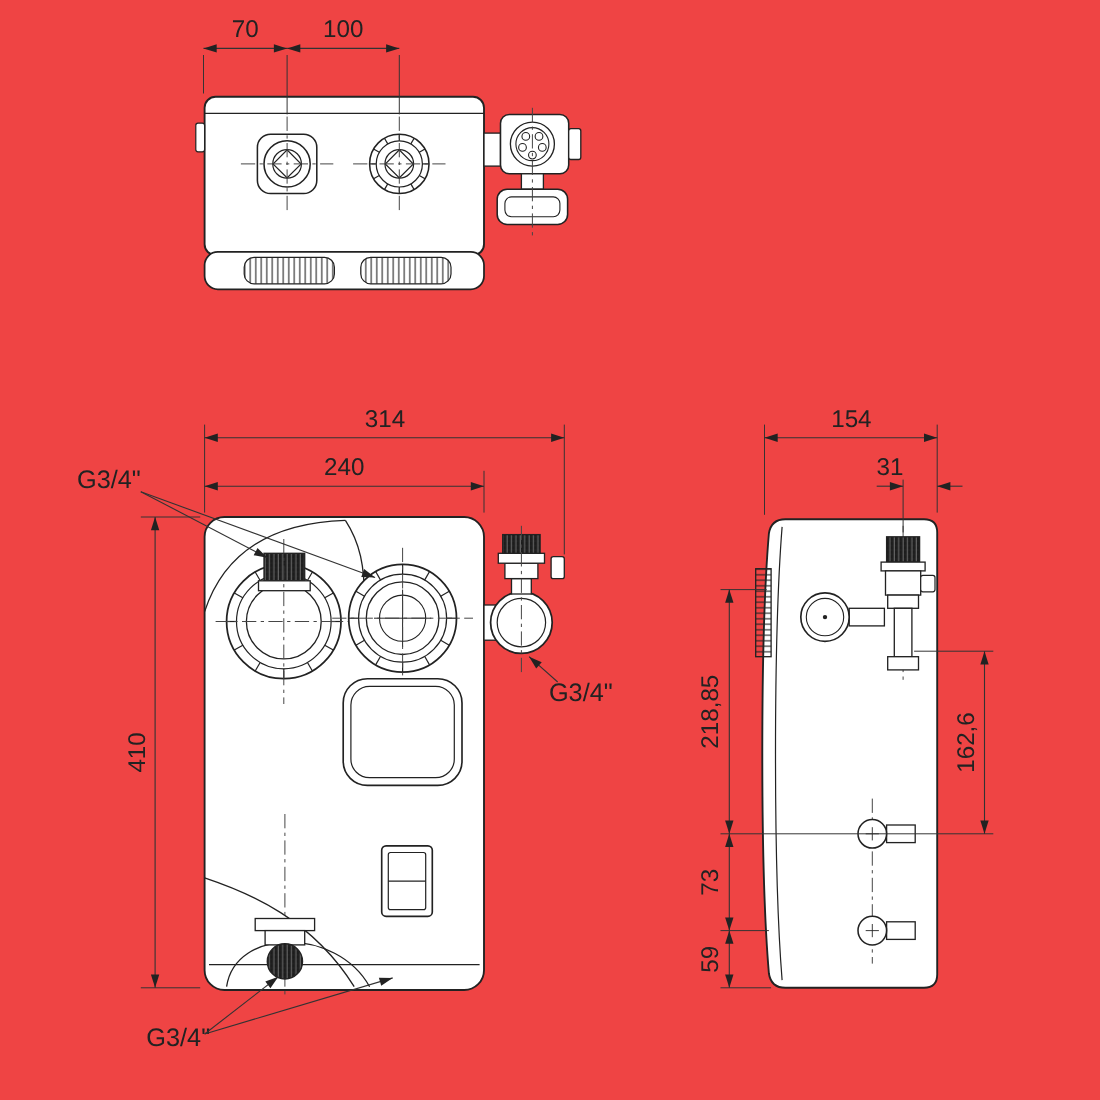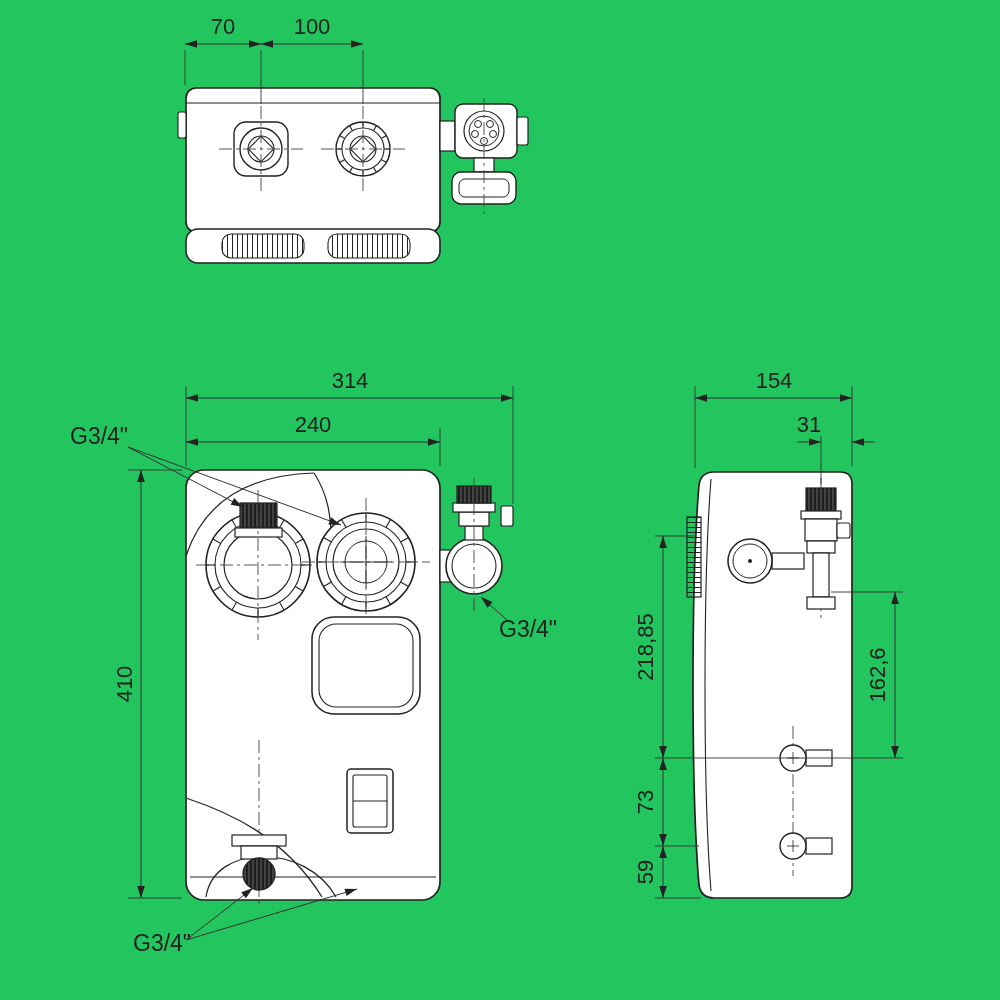--- a/index.html
+++ b/index.html
@@ -1,16 +1,16 @@
 <!DOCTYPE html>
 <html><head>
 <meta charset="utf-8">
 <style>
   html,body{margin:0;padding:0;background:#fff;}
-  .stage{width:1000px;height:1000px;background:#22c55e;position:relative;}
+  .stage{width:1000px;height:1000px;background:#ef4444;position:relative;}
   svg{display:block;}
   svg text{font-family:"Liberation Sans",sans-serif;fill:#222;stroke:none;}
   .dim-t{font-size:22px;text-anchor:middle;}
   .lbl-t{font-size:23px;text-anchor:start;}
   .cl{stroke:#444;stroke-width:0.9;stroke-dasharray:13 4 3 4;fill:none;}
   .dl{stroke:#333;stroke-width:1;fill:none;}
   .xl{stroke:#333;stroke-width:0.9;fill:none;}
   .o{stroke:#222;fill:#fff;}
   .t{stroke:#222;fill:none;}
 </style>

